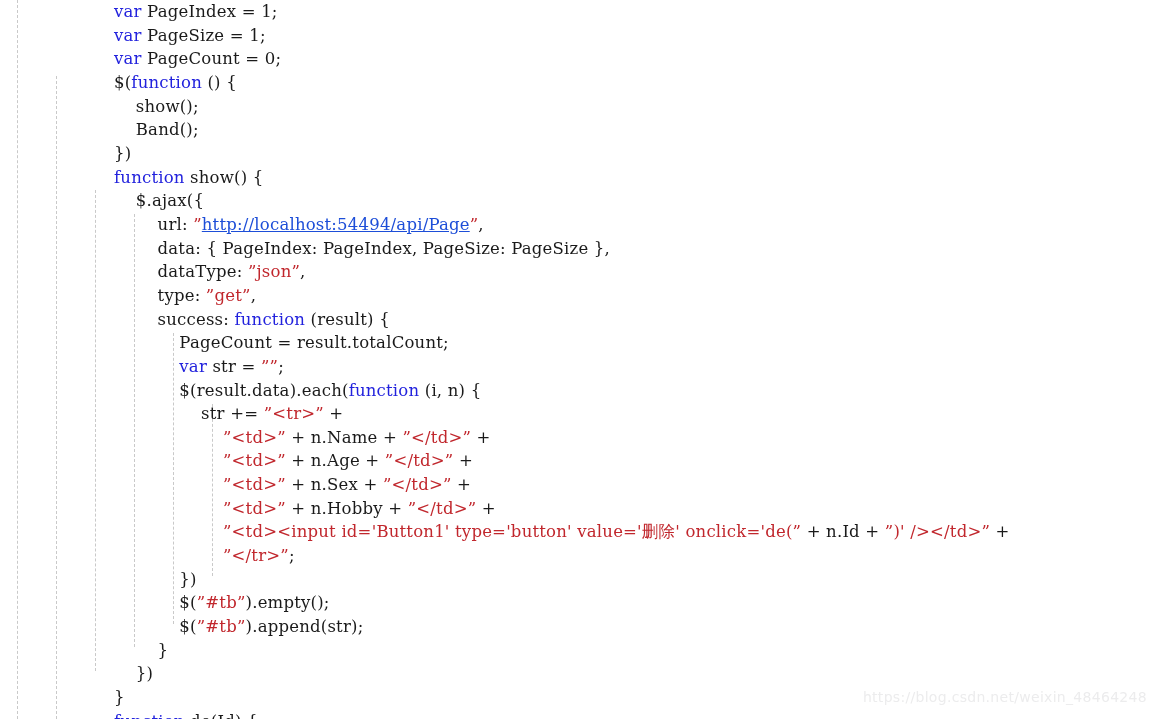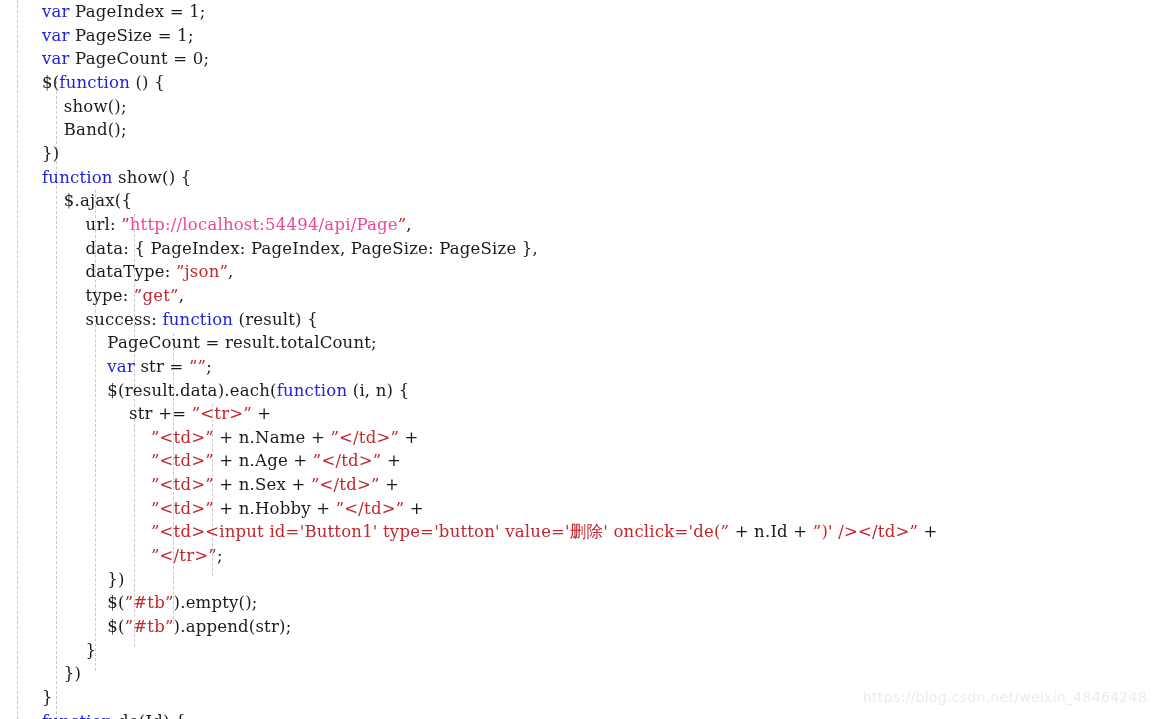--- a/index.html
+++ b/index.html
@@ -41,29 +41,31 @@
     font-family: "DejaVu Serif", "Liberation Serif", serif;
     font-size: 16.5px;
     line-height: 23.66px;
     color: #1a1a1a;
     letter-spacing: 0.2px;
   }
 
   #code .ln {
     display: block;
     height: 23.66px;
-    padding-left: 42px;
+    padding-left: 66px;
+    margin-left: 48px;
   }
 
   
   .kw   { color: #2222dd; }
   .str  { color: #c1272d; }            
   .num  { color: #1a1a1a; }
   .link {
-    color: #ec4899;
+    color: #1d4ed8;
+    text-decoration: underline;
   }
   .cjk {
     font-family: Liberation Mono, monospace;
     color: #c1272d;
   }
 
   #watermark {
     position: absolute;
     right: 6px;
     top: 689px;

